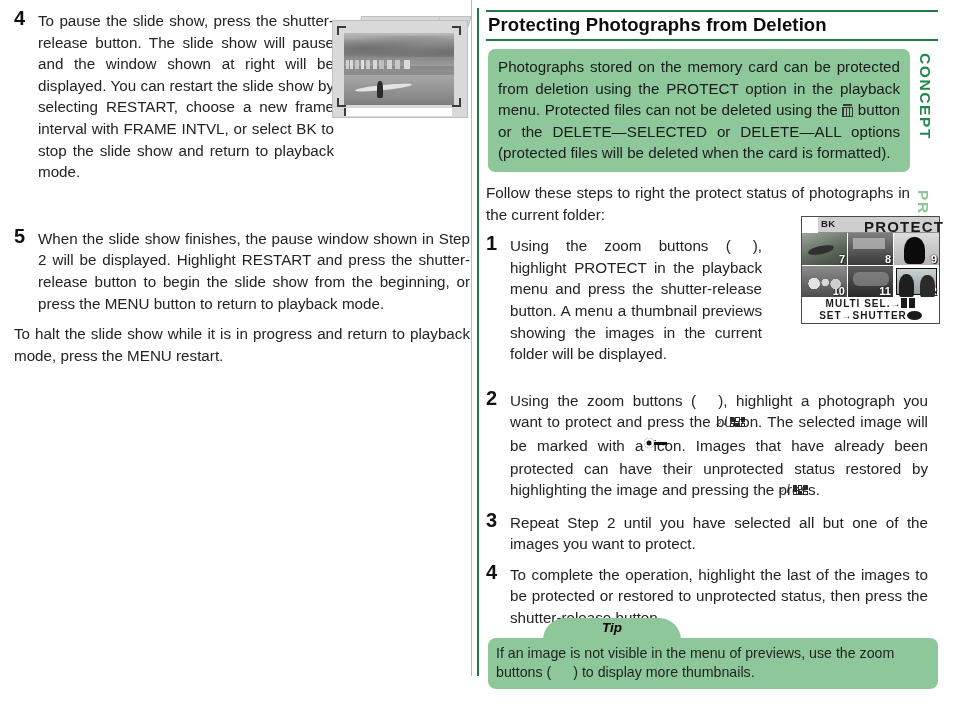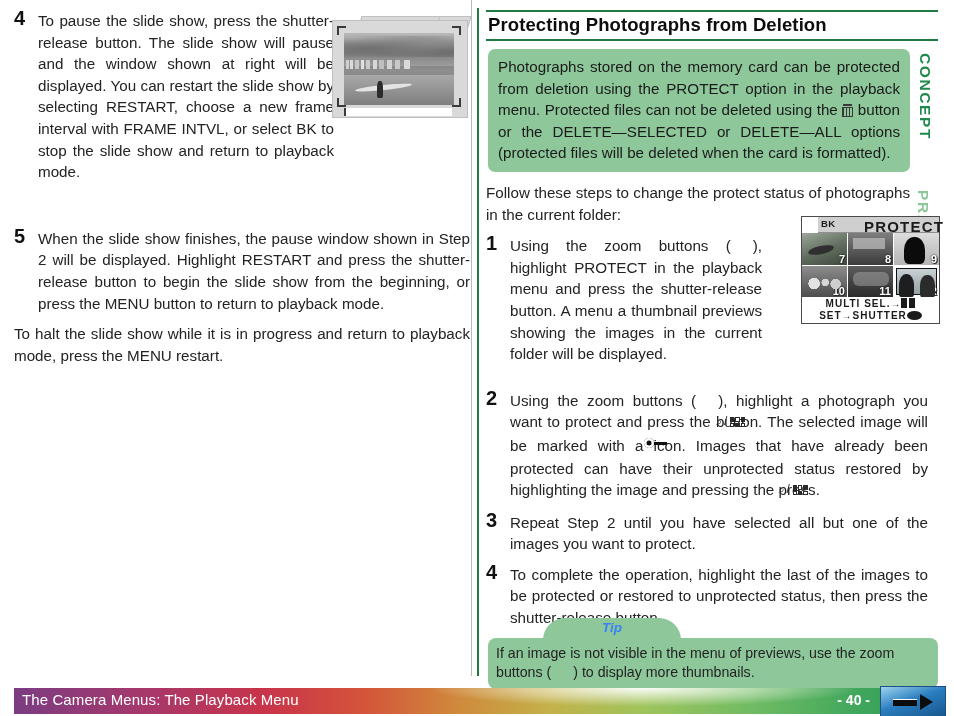--- a/index.html
+++ b/index.html
@@ -148,21 +148,21 @@
   .lcd-l1,.lcd-l2{font-size:10px;font-weight:bold;color:#1b1b1b;letter-spacing:1px;line-height:12px;}
 
   
   .tip-wrap{position:absolute;left:2px;top:608px;width:450px;}
   .tip-tab{
     position:absolute;left:55px;top:0;width:138px;height:22px;
     background:#8ec89a;border-radius:60px 60px 0 0;
   }
   .tip-label{
     position:absolute;left:55px;top:2px;width:138px;text-align:center;
-    font-size:13.5px;font-style:italic;font-weight:bold;color:#3b82f6;
+    font-size:13.5px;font-style:italic;font-weight:bold;color:#000000;
   }
   .tip-body{
     position:absolute;left:0;top:20px;width:100%;background:#8ec89a;
     border-radius:8px;padding:6px 8px 7px 8px;box-sizing:border-box;
   }
   .tip-body .para{margin:0;font-size:14.2px;line-height:19px;text-align:left;}
 
   
   .ico{display:inline-block;vertical-align:-2px;}
   .ico-trash{width:11px;height:13px;position:relative;vertical-align:-2px;}
@@ -264,21 +264,21 @@
 
   <div class="col-right">
 
     <div class="sec-title">Protecting Photographs from Deletion</div>
 
     <div class="concept-box">
       <p class="para"><span>Photographs stored on the memory card can be protected from deletion using the PROTECT option in the playback menu. Protected files can not be deleted using the </span><span class="ico ico-trash"><b></b><i></i></span><span> button or the DELETE—SELECTED or DELETE—ALL options (protected files will be deleted when the card is formatted).</span></p>
       <div class="side-tab tab-concept">CONCEPT</div>
     </div>
 
-    <p class="para" style="margin-right:28px;">Follow these steps to change the protect status of photographs in the current folder:</p>
+    <p class="para" style="margin-right:28px;">Follow these steps to right the protect status of photographs in the current folder:</p>
 
     <div class="step" style="margin-right:28px;">
       <span class="num">1</span>
       <div class="body" style="padding-right:148px;"><span>Using the zoom buttons (</span><span class="ico" style="width:22px;"></span><span>), highlight PROTECT in the playback menu and press the shutter-release button. A menu a thumbnail previews showing the images in the current folder will be displayed.</span></div>
     </div>
 
     <div style="height:16px;"></div>
 
     <div class="step" style="margin-right:10px;">
       <span class="num">2</span>
@@ -345,26 +345,14 @@
     <div class="tip-wrap">
       <div class="tip-tab"></div>
       <div class="tip-label">Tip</div>
       <div class="tip-body">
         <p class="para"><span>If an image is not visible in the menu of previews, use the zoom buttons (</span><span class="ico" style="width:22px;"></span><span>) to display more thumbnails.</span></p>
       </div>
     </div>
 
   </div>
 
-  <div class="footer">
-    <div class="footer-bar"></div>
-    <div class="footer-sheen"></div>
-    <div class="footer-text">The Camera Menus: The Playback Menu</div>
-    <div class="footer-page">- 40 -</div>
-    <div class="next-btn">
-      <div class="next-arrow">
-          <i></i>
-          <b></b>
-        </div>
-    </div>
-  </div>
 
 </div>
 
 </body></html>

